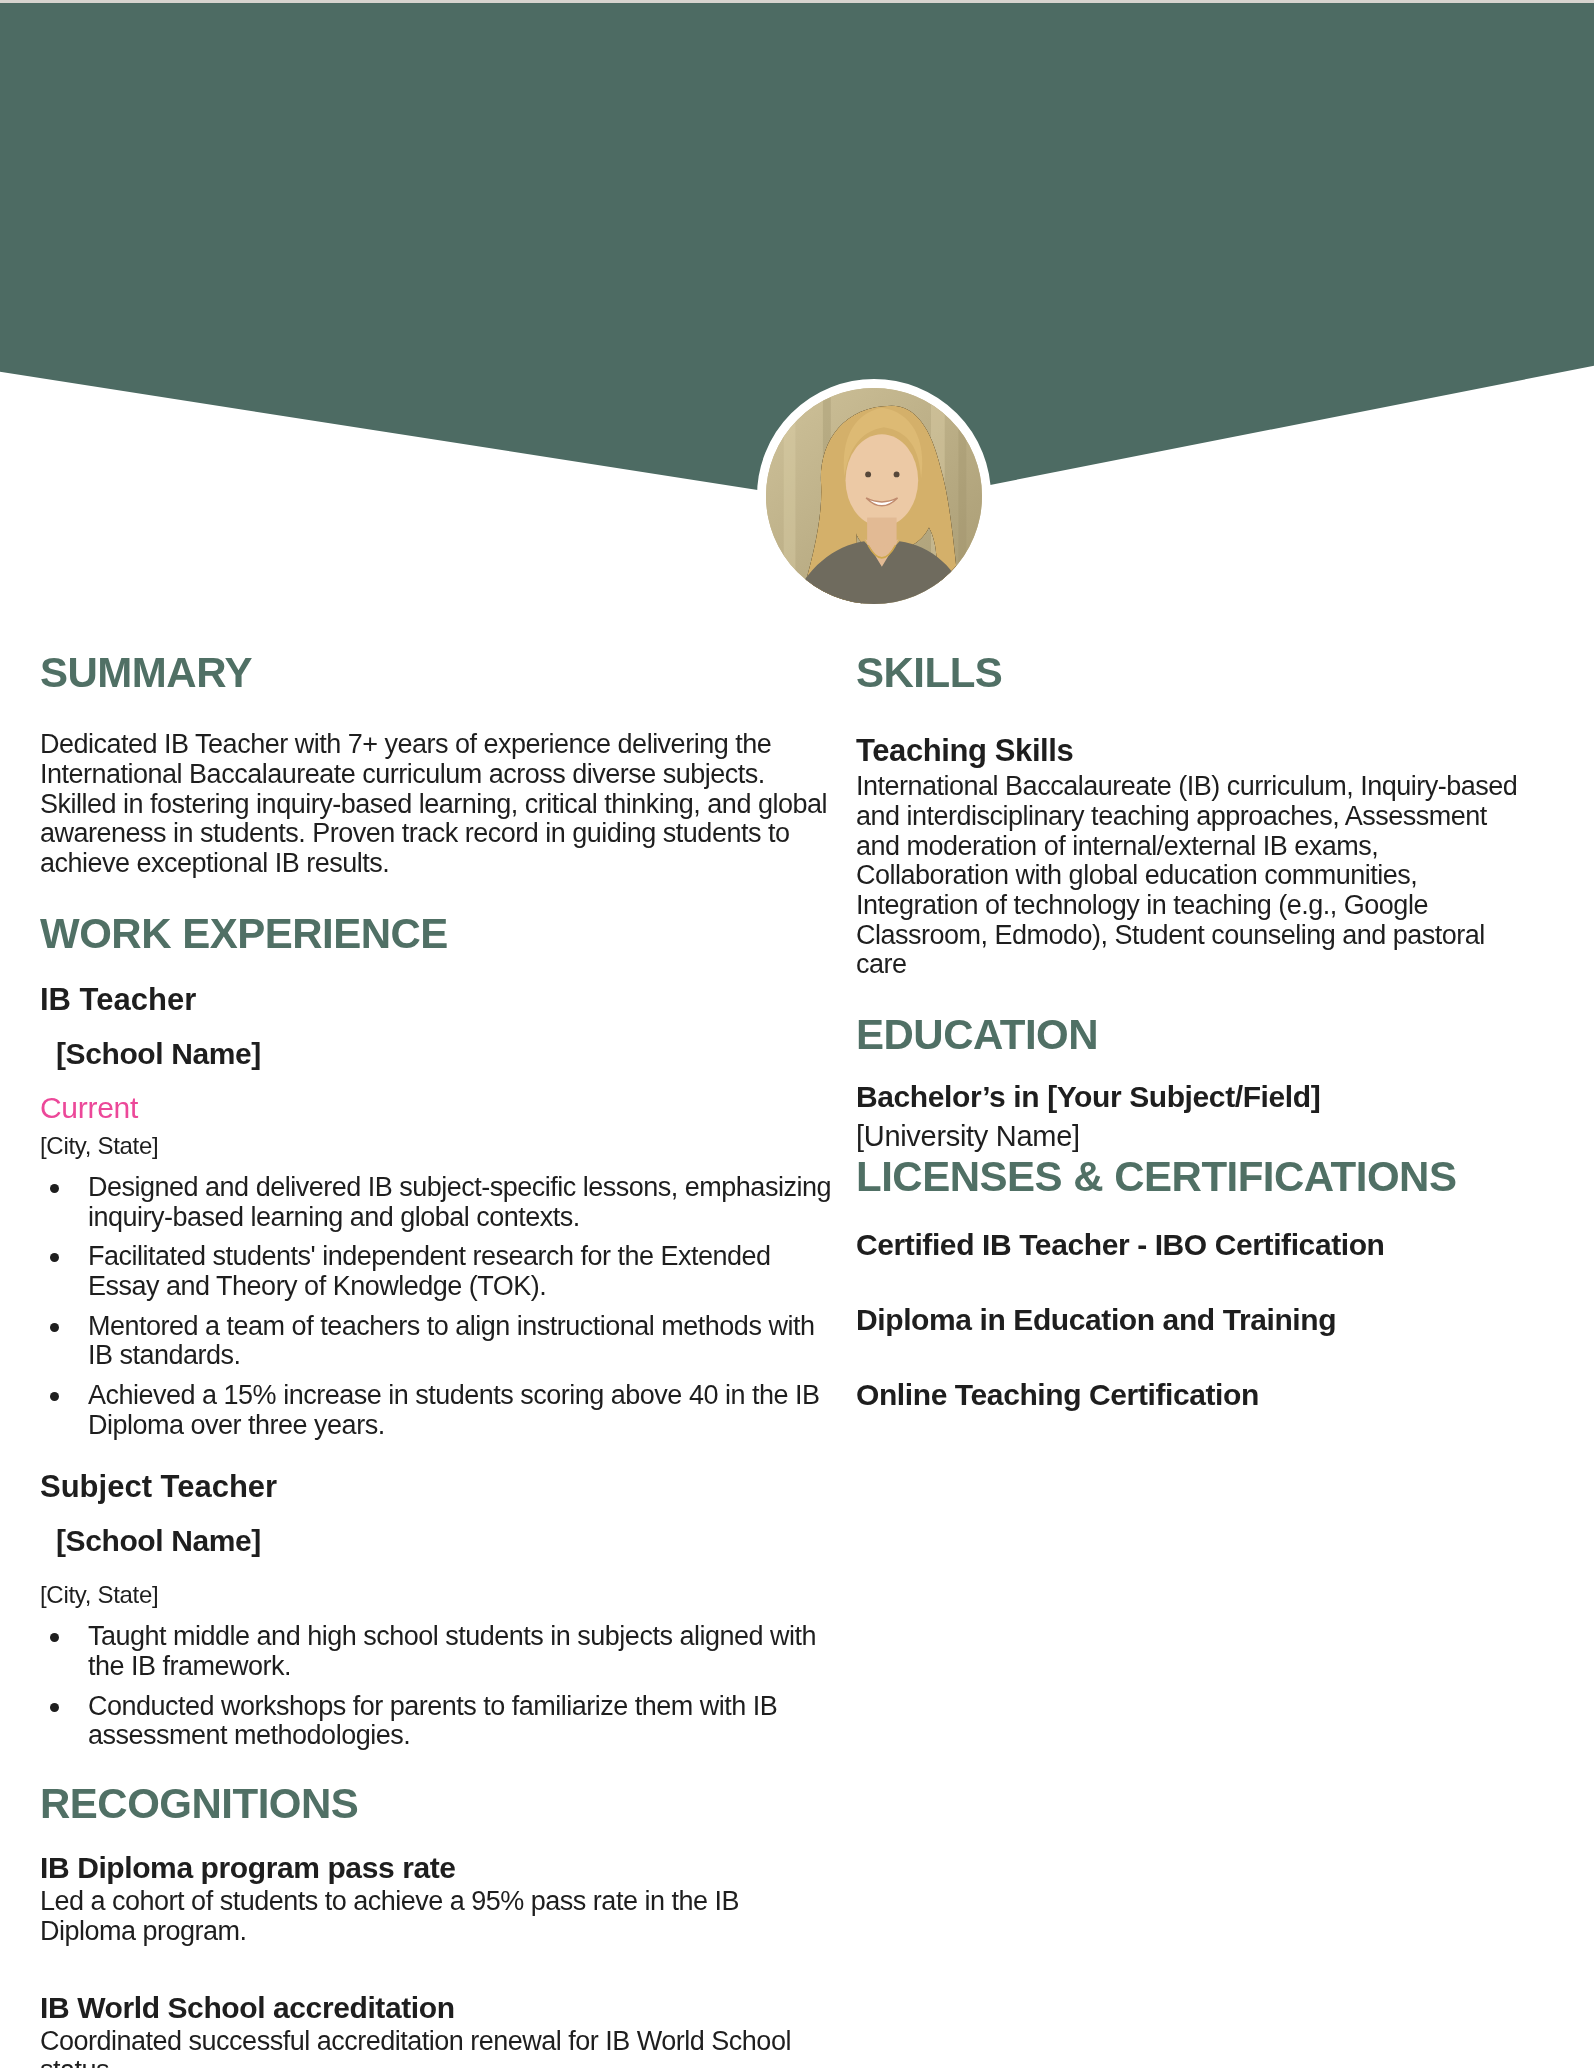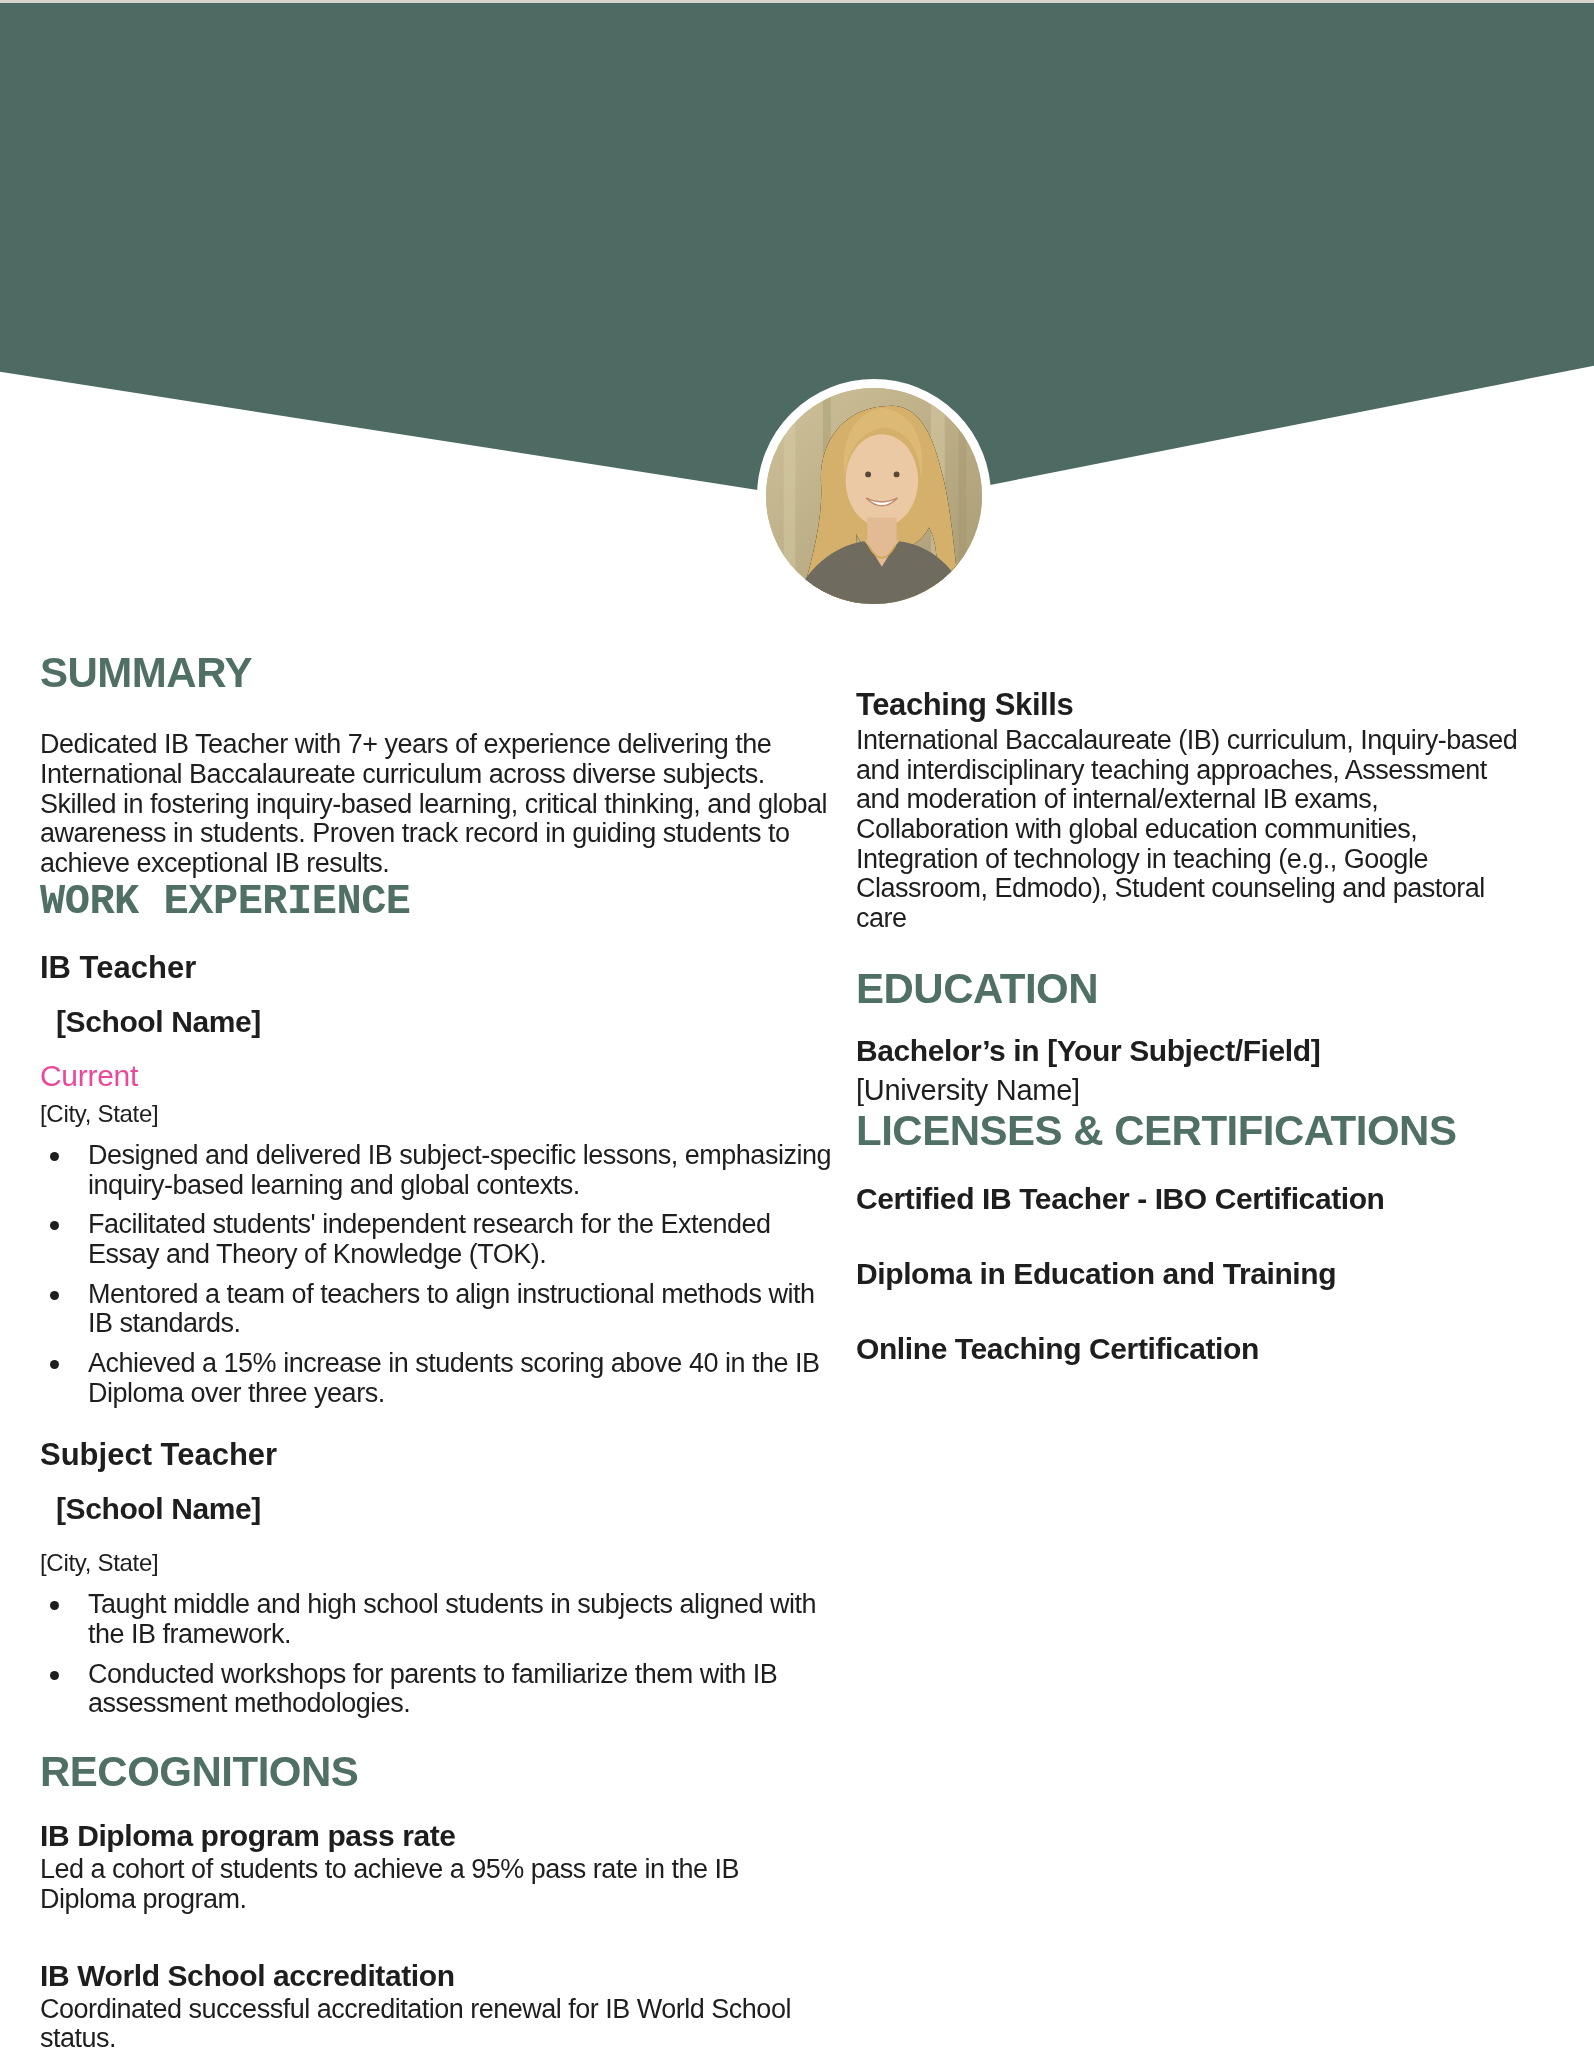--- a/index.html
+++ b/index.html
@@ -53,21 +53,21 @@
   .sec-heading{
     font-size:42px;font-weight:700;color:#507065;
     letter-spacing:-0.5px;line-height:1.1;margin:0;
   }
   .body-text{
     font-size:27px;line-height:1.1;letter-spacing:-0.5px;margin:0;
   }
 
   
   .summary-body{margin-top:34px;}
-  .we-heading{font-family:Liberation Mono, monospace;}
+  .we-heading{margin-top:32px;}
   .job-title{font-size:31px;font-weight:700;line-height:38px;margin:0;}
   .job-title.first{margin-top:24px;}
   .job-title.second{margin-top:28px;}
   .job-school{font-size:30px;font-weight:700;line-height:38px;margin:16px;letter-spacing:-0.4px;}
   .job-status{font-size:30px;line-height:38px;margin:0;color:#ec4899;letter-spacing:-0.3px;}
   .job-location{font-size:24px;line-height:38px;margin:0;letter-spacing:-0.3px;}
   ul.bullets{list-style:none;margin:8px 0 0 0;padding:0;}
   ul.bullets li{
     position:relative;padding-left:48px;margin-bottom:10px;
     font-size:27px;line-height:1.1;letter-spacing:-0.5px;
@@ -170,20 +170,21 @@
     </ul>
 
     <h2 class="sec-heading rec-heading">RECOGNITIONS</h2>
     <p class="rec-title">IB Diploma program pass rate</p>
     <p class="body-text rec-desc">Led a cohort of students to achieve a 95% pass rate in the IB Diploma program.</p>
     <p class="rec-title second">IB World School accreditation</p>
     <p class="body-text rec-desc">Coordinated successful accreditation renewal for IB World School status.</p>
   </div>
 
   <div class="col col-right">
+    <h2 class="sec-heading">SKILLS</h2>
     <p class="skills-group">Teaching Skills</p>
     <p class="body-text skills-body">International Baccalaureate (IB) curriculum, Inquiry-based and interdisciplinary teaching approaches, Assessment and moderation of internal/external IB exams, Collaboration with global education communities, Integration of technology in teaching (e.g., Google Classroom, Edmodo), Student counseling and pastoral care</p>
 
     <h2 class="sec-heading edu-heading">EDUCATION</h2>
     <p class="edu-degree">Bachelor’s in [Your Subject/Field]</p>
     <p class="edu-univ">[University Name]</p>
 
     <h2 class="sec-heading lic-heading">LICENSES &amp; CERTIFICATIONS</h2>
     <p class="lic-item first">Certified IB Teacher - IBO Certification</p>
     <p class="lic-item">Diploma in Education and Training</p>

